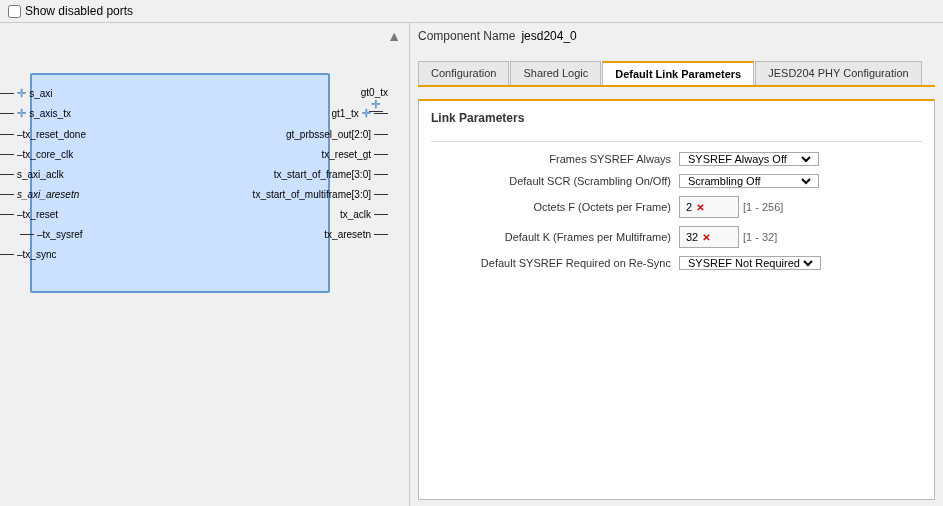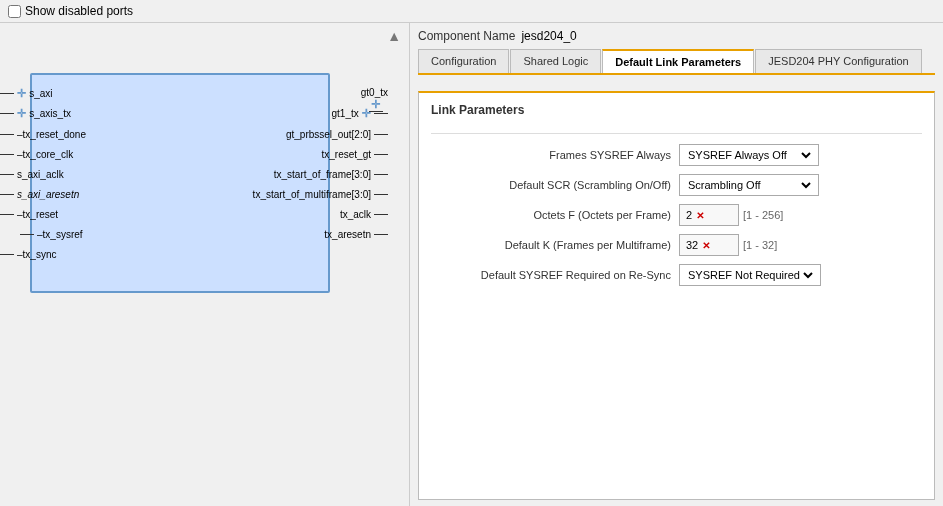--- a/index.html
+++ b/index.html
@@ -100,20 +100,21 @@
       font-weight: bold;
     }
 
     
     .right-panel {
       flex: 1;
       background: #f0f0f0;
       display: flex;
       flex-direction: column;
       padding: 6px 8px;
+      gap: 12px;
     }
 
     .component-name-row {
       display: flex;
       align-items: center;
       gap: 6px;
       margin-bottom: 6px;
     }
 
     .component-name-label {
@@ -123,21 +124,21 @@
 
     .component-name-value {
       font-size: 12px;
       color: #000;
       font-weight: normal;
     }
 
     .tabs-bar {
       display: flex;
       border-bottom: 2px solid #e8a000;
-      margin-bottom: 16px;
+      margin-bottom: 0;
     }
 
     .tab {
       padding: 5px 12px;
       font-size: 11px;
       border: 1px solid #bbb;
       background: #e8e8e8;
       cursor: pointer;
       color: #333;
       border-bottom: none;
@@ -188,21 +189,21 @@
       display: flex;
       align-items: center;
       gap: 4px;
     }
 
     .select-box {
       border: 1px solid #aaa;
       background: #fff;
       padding: 2px 4px;
       font-size: 11px;
-      height: 22px;
+      height: 14px;
       cursor: pointer;
       display: flex;
       align-items: center;
       gap: 4px;
       min-width: 140px;
       position: relative;
     }
 
     .select-box select {
       border: none;

